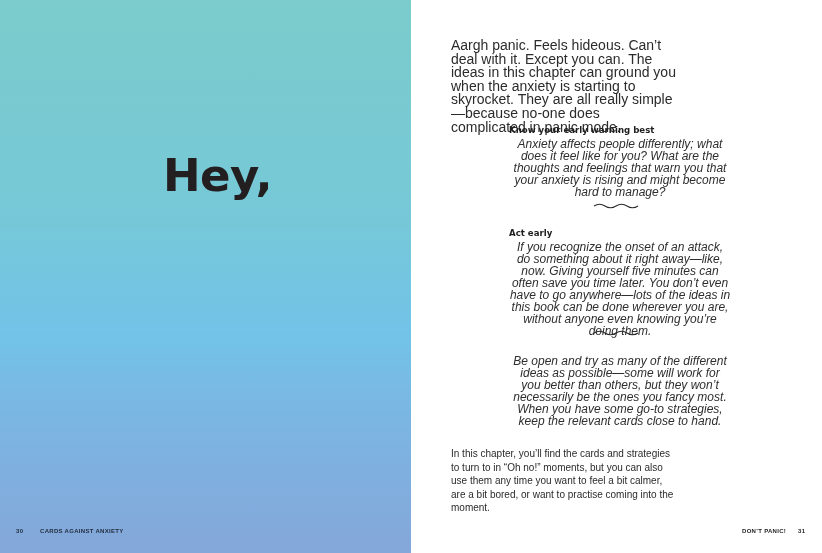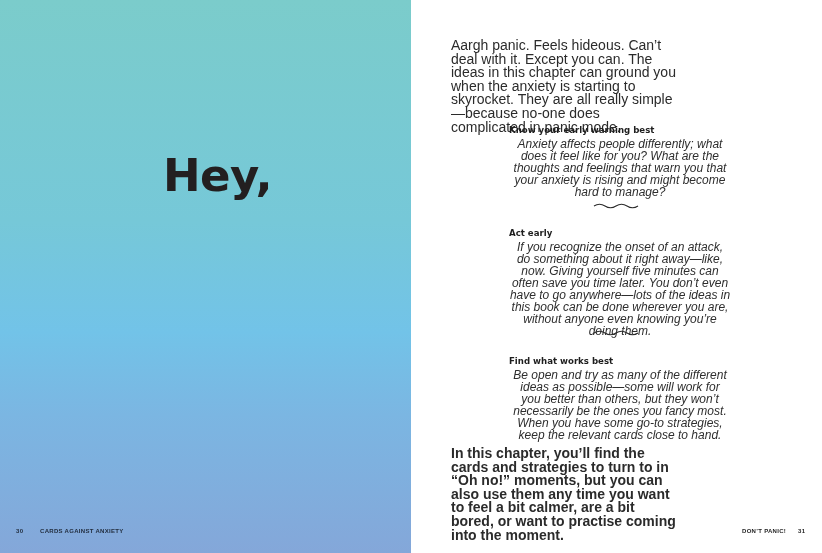--- a/index.html
+++ b/index.html
@@ -64,21 +64,21 @@
     .tip-1 { top: 124px; }
     .tip-2 { top: 227px; }
     .tip-3 { top: 355px; }
     .squiggle {
       position: absolute; left: 593px; width: 46px; height: 8px;
     }
     .squiggle-1 { top: 202px; }
     .squiggle-2 { top: 329px; }
     .outro {
       position: absolute; left: 451px; top: 447px; width: 225px;
-      font-size: 14px; line-height: 13.6px; color: #2b2b2b; margin: 0; font-weight: bold;
+      font-size: 10px; line-height: 13.6px; color: #2b2b2b; margin: 0;
     }
   </style>
 </head>
 <body>
 
 <div class="spread">
 
   <div class="left-page">
     <h1 class="chapter-title">
       <span>Hey,</span>
@@ -105,21 +105,20 @@
   <div class="tip tip-2">
     <h3>Act early</h3>
     <p>If you recognize the onset of an attack, do something about it right away—like, now. Giving yourself five minutes can often save you time later. You don’t even have to go anywhere—lots of the ideas in this book can be done wherever you are, without anyone even knowing you’re doing them.</p>
   </div>
 
   <svg class="squiggle squiggle-2" viewBox="0 0 46 8">
     <path d="M1 4 Q 6.5 0.5 12 4 T 23 4 T 34 4 T 45 4" fill="none" stroke="#2a2a2a" stroke-width="1.1"></path>
   </svg>
 
   <div class="tip tip-3">
-    <h3>Find what works best</h3>
     <p>Be open and try as many of the different ideas as possible—some will work for you better than others, but they won’t necessarily be the ones you fancy most. When you have some go-to strategies, keep the relevant cards close to hand.</p>
   </div>
 
   <p class="outro">In this chapter, you’ll find the cards and strategies to turn to in “Oh no!” moments, but you can also use them any time you want to feel a bit calmer, are a bit bored, or want to practise coming into the moment.</p>
 
   <div class="footer-right">
     <span class="running-head">DON’T PANIC!</span>
     <span class="page-num">31</span>
   </div>
 

